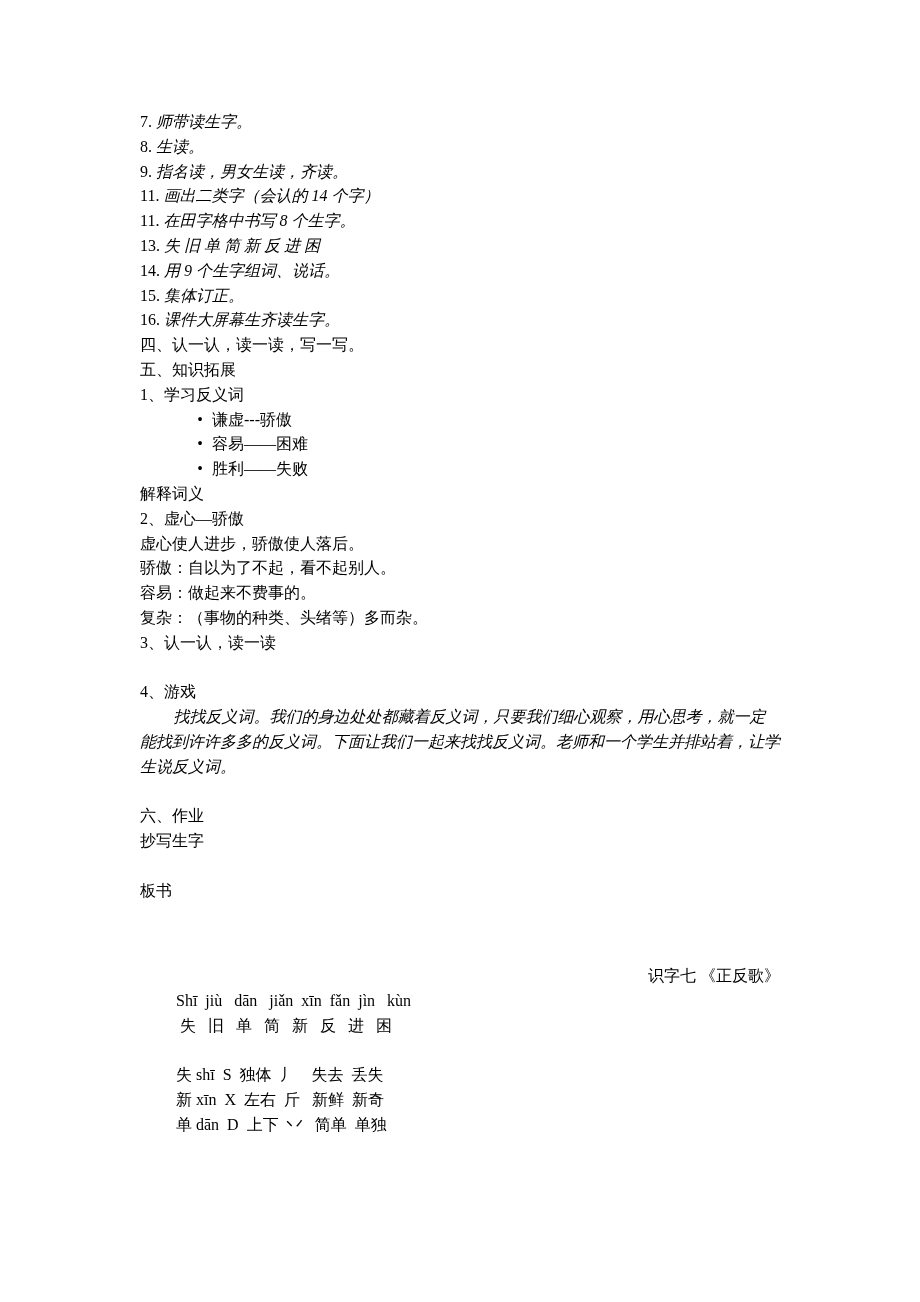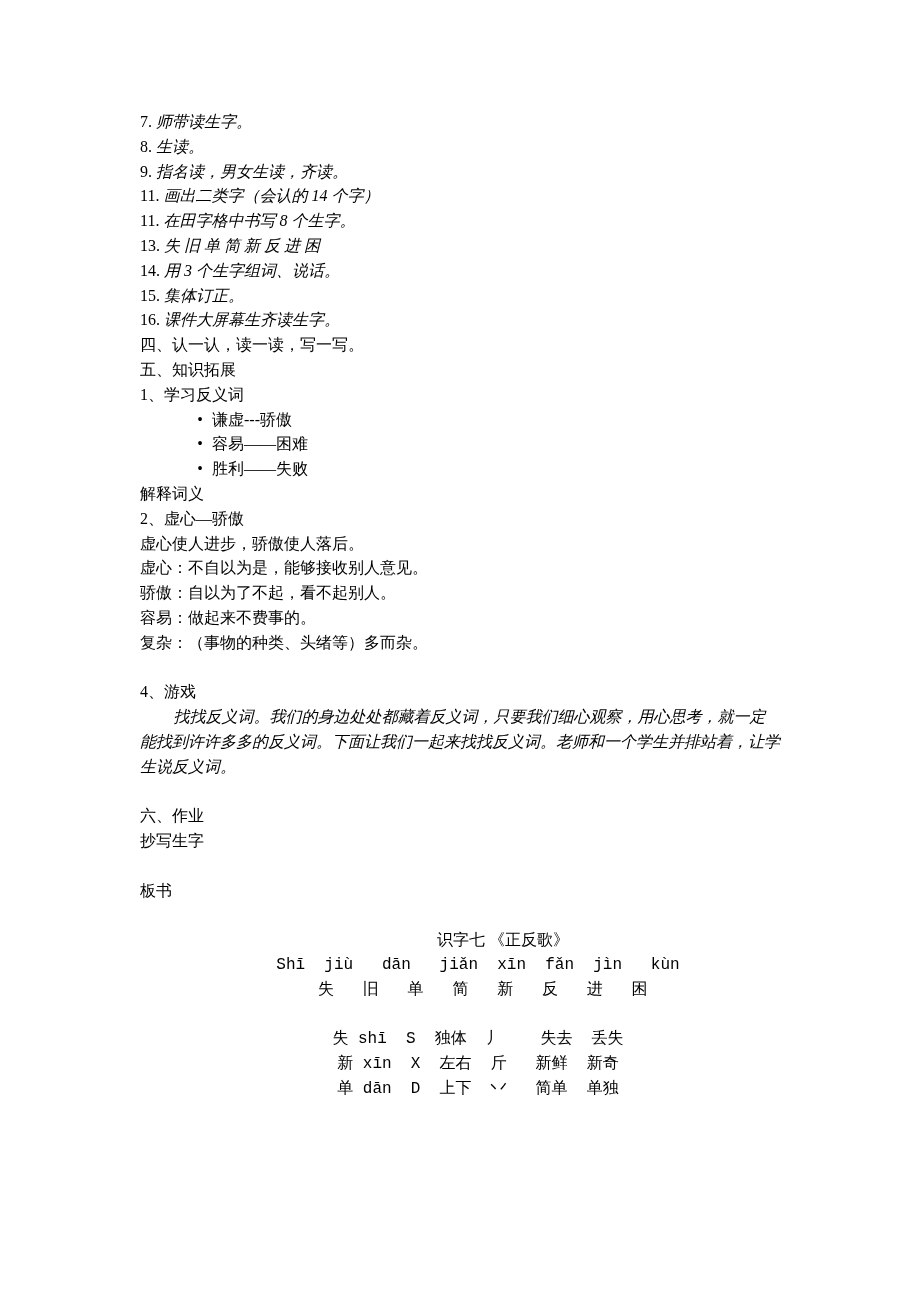--- a/index.html
+++ b/index.html
@@ -33,27 +33,27 @@
   .indent1 .bullet {
     display: inline-block;
     width: 24px;
     text-align: center;
   }
   .para-indent {
     text-indent: 2.1em;
     font-style: italic;
   }
   .board-title {
-    text-align: center;
+    text-align: right;
     padding-left: 86px;
+    margin-top: 36px;
   }
   .board-row {
     white-space: pre;
-    font-family: Liberation Mono, monospace;
-    text-align: center;
+    font-family: Liberation Serif, serif;
   }
 </style>
 </head>
 <body>
 
 <div class="page">
 
   <div class="num-list">
     <div>
         <span class="nl-num">7. </span>
@@ -74,21 +74,21 @@
     <div>
         <span class="nl-num">11. </span>
         <span class="nl-txt">在田字格中书写 8 个生字。</span>
       </div>
     <div>
         <span class="nl-num">13. </span>
         <span class="nl-txt">失  旧   单   简   新   反    进   困</span>
       </div>
     <div>
         <span class="nl-num">14. </span>
-        <span class="nl-txt">用 3 个生字组词、说话。</span>
+        <span class="nl-txt">用 9 个生字组词、说话。</span>
       </div>
     <div>
         <span class="nl-num">15. </span>
         <span class="nl-txt">集体订正。</span>
       </div>
     <div>
         <span class="nl-num">16. </span>
         <span class="nl-txt">课件大屏幕生齐读生字。</span>
       </div>
   </div>
@@ -101,25 +101,25 @@
   <div class="indent1">
     <div><span class="bullet">•</span><span>谦虚---骄傲</span></div>
     <div><span class="bullet">•</span><span>容易——困难</span></div>
     <div><span class="bullet">•</span><span>胜利——失败</span></div>
   </div>
 
   <div>解释词义</div>
   <div>2、虚心—骄傲</div>
 
   <div>虚心使人进步，骄傲使人落后。</div>
-  <div>虚心：不自以为是，能够接收别人意见。</div>
   <div>骄傲：自以为了不起，看不起别人。</div>
   <div>容易：做起来不费事的。</div>
   <div>复杂：（事物的种类、头绪等）多而杂。</div>
 
+  <div>3、认一认，读一读</div>
 
   <div style="height:1.55em"></div>
 
   <div>4、游戏</div>
   <div class="para-indent">找找反义词。我们的身边处处都藏着反义词，只要我们细心观察，用心思考，就一定能找到许许多多的反义词。下面让我们一起来找找反义词。老师和一个学生并排站着，让学生说反义词。</div>
 
   <div style="height:1.55em"></div>
 
   <div>六、作业</div>
   <div>抄写生字</div>

